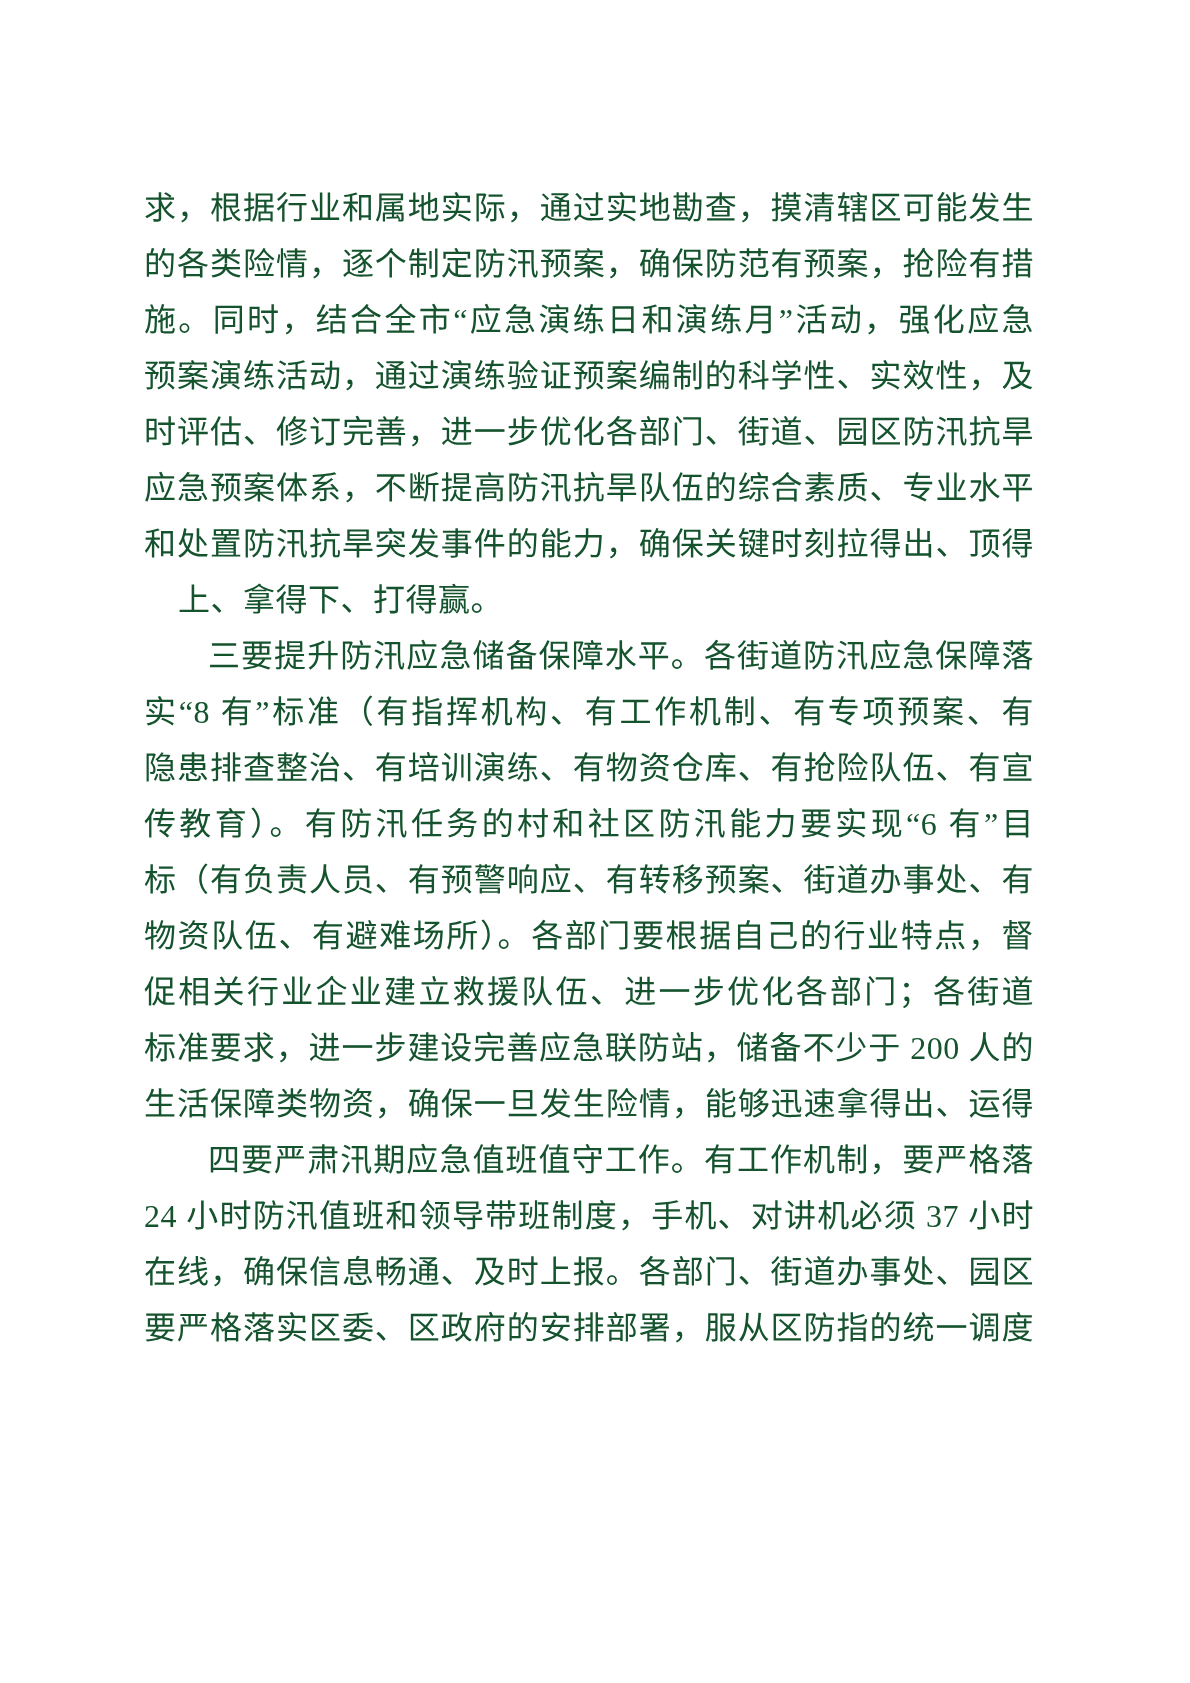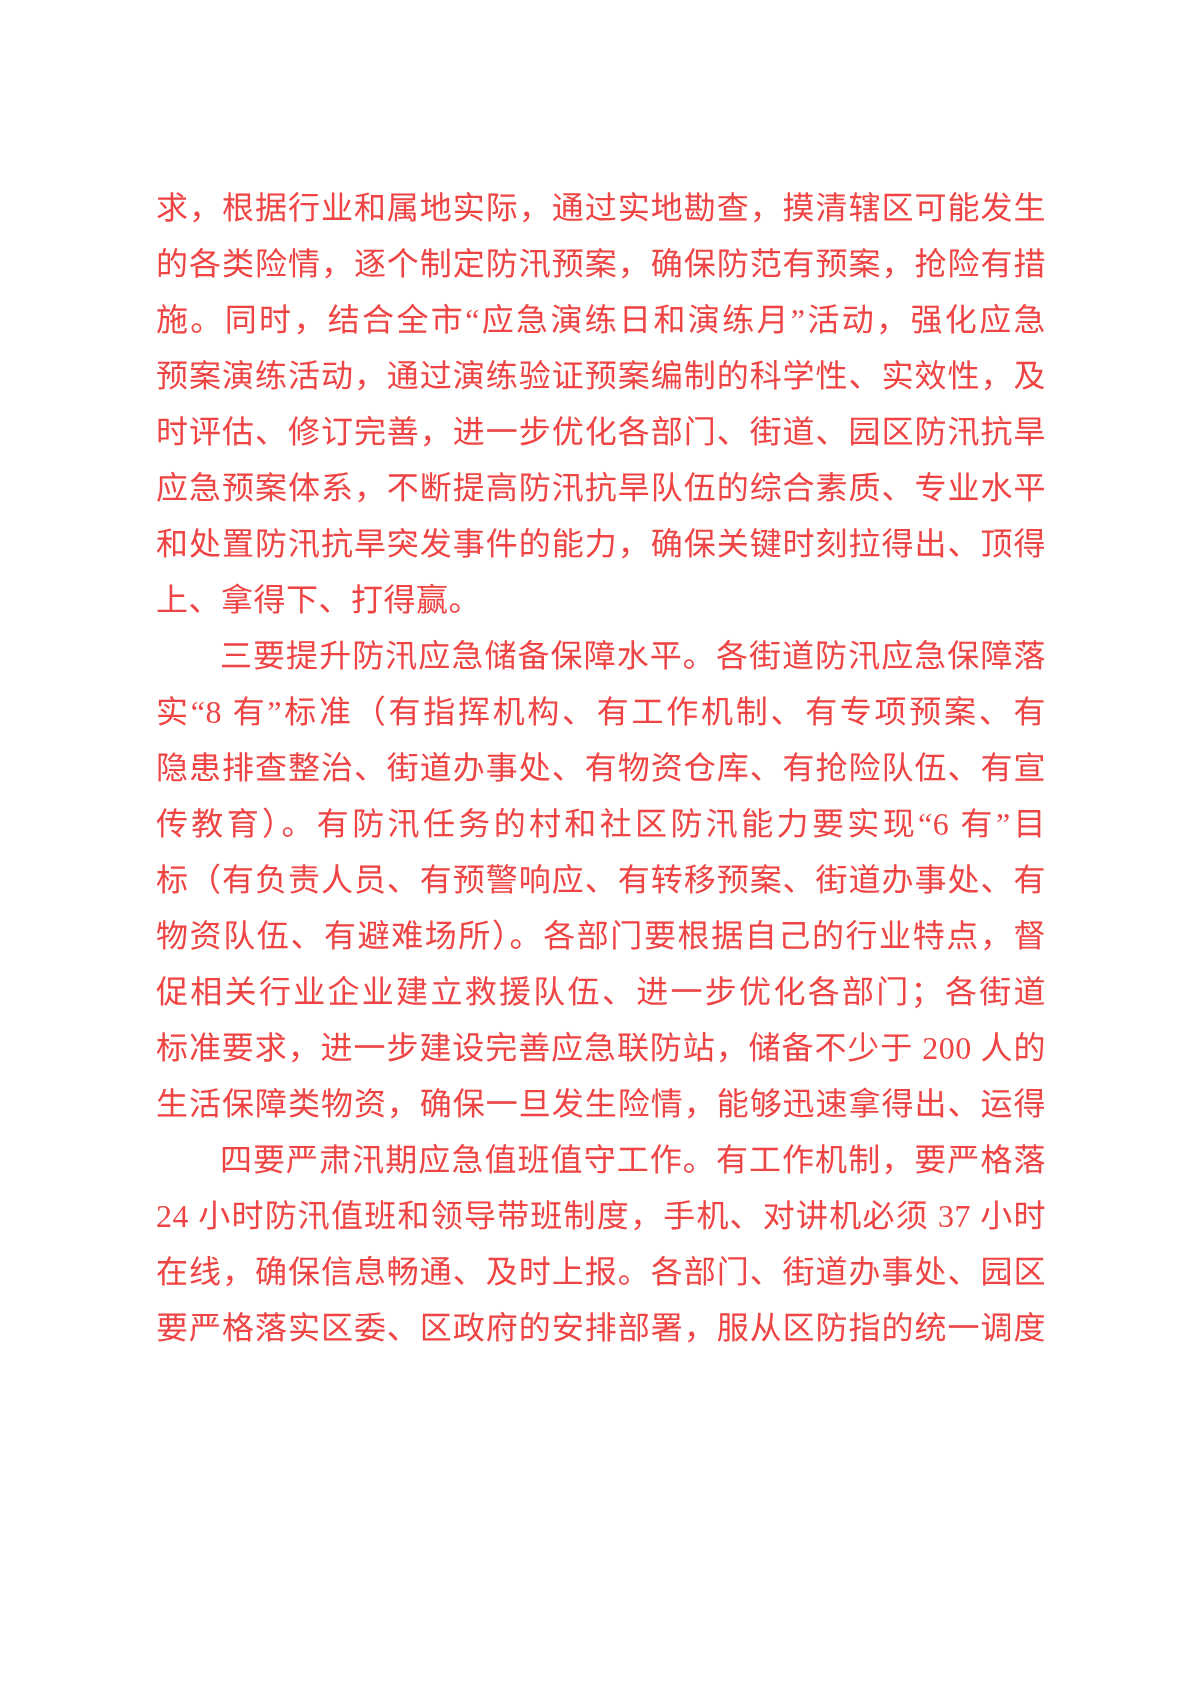--- a/index.html
+++ b/index.html
@@ -10,67 +10,68 @@
   .page {
     position: relative;
     width: 1190px;
     height: 1683px;
     background: #ffffff;
     overflow: hidden;
     font-family: "Liberation Serif", "DejaVu Serif", serif;
   }
   .text-block {
     position: absolute;
-    left: 156px;
+    left: 144px;
     top: 180px;
     width: 890px;
     font-size: 32px;
     line-height: 56px;
-    color: #ef4444;
+    color: #14532d;
     font-weight: 400;
   }
   .paragraph {
     margin: 0;
     padding: 0;
   }
   .line {
     height: 56px;
     overflow: hidden;
     text-align: justify;
     text-align-last: justify;
     text-justify: inter-character;
     letter-spacing: 0.5px;
   }
   .line.indent {
     text-indent: 2em;
   }
   .line.short {
     text-align: center;
     text-align-last: left;
+    margin-left: 34px;
   }
 </style>
 </head>
 <body>
 
 <div class="page">
   <div class="text-block">
       <div class="paragraph">
         <div class="line">求，根据行业和属地实际，通过实地勘查，摸清辖区可能发生</div>
         <div class="line">的各类险情，逐个制定防汛预案，确保防范有预案，抢险有措</div>
         <div class="line">施。同时，结合全市“应急演练日和演练月”活动，强化应急</div>
         <div class="line">预案演练活动，通过演练验证预案编制的科学性、实效性，及</div>
         <div class="line">时评估、修订完善，进一步优化各部门、街道、园区防汛抗旱</div>
         <div class="line">应急预案体系，不断提高防汛抗旱队伍的综合素质、专业水平</div>
         <div class="line">和处置防汛抗旱突发事件的能力，确保关键时刻拉得出、顶得</div>
         <div class="line short">上、拿得下、打得赢。</div>
       </div>
       <div class="paragraph">
         <div class="line indent">三要提升防汛应急储备保障水平。各街道防汛应急保障落</div>
         <div class="line">实“8 有”标准（有指挥机构、有工作机制、有专项预案、有</div>
-        <div class="line">隐患排查整治、街道办事处、有物资仓库、有抢险队伍、有宣</div>
+        <div class="line">隐患排查整治、有培训演练、有物资仓库、有抢险队伍、有宣</div>
         <div class="line">传教育）。有防汛任务的村和社区防汛能力要实现“6 有”目</div>
         <div class="line">标（有负责人员、有预警响应、有转移预案、街道办事处、有</div>
         <div class="line">物资队伍、有避难场所）。各部门要根据自己的行业特点，督</div>
         <div class="line">促相关行业企业建立救援队伍、进一步优化各部门；各街道</div>
         <div class="line">标准要求，进一步建设完善应急联防站，储备不少于 200 人的</div>
         <div class="line">生活保障类物资，确保一旦发生险情，能够迅速拿得出、运得</div>
       </div>
       <div class="paragraph">
         <div class="line indent">四要严肃汛期应急值班值守工作。有工作机制，要严格落实</div>
         <div class="line">24 小时防汛值班和领导带班制度，手机、对讲机必须 37 小时</div>

